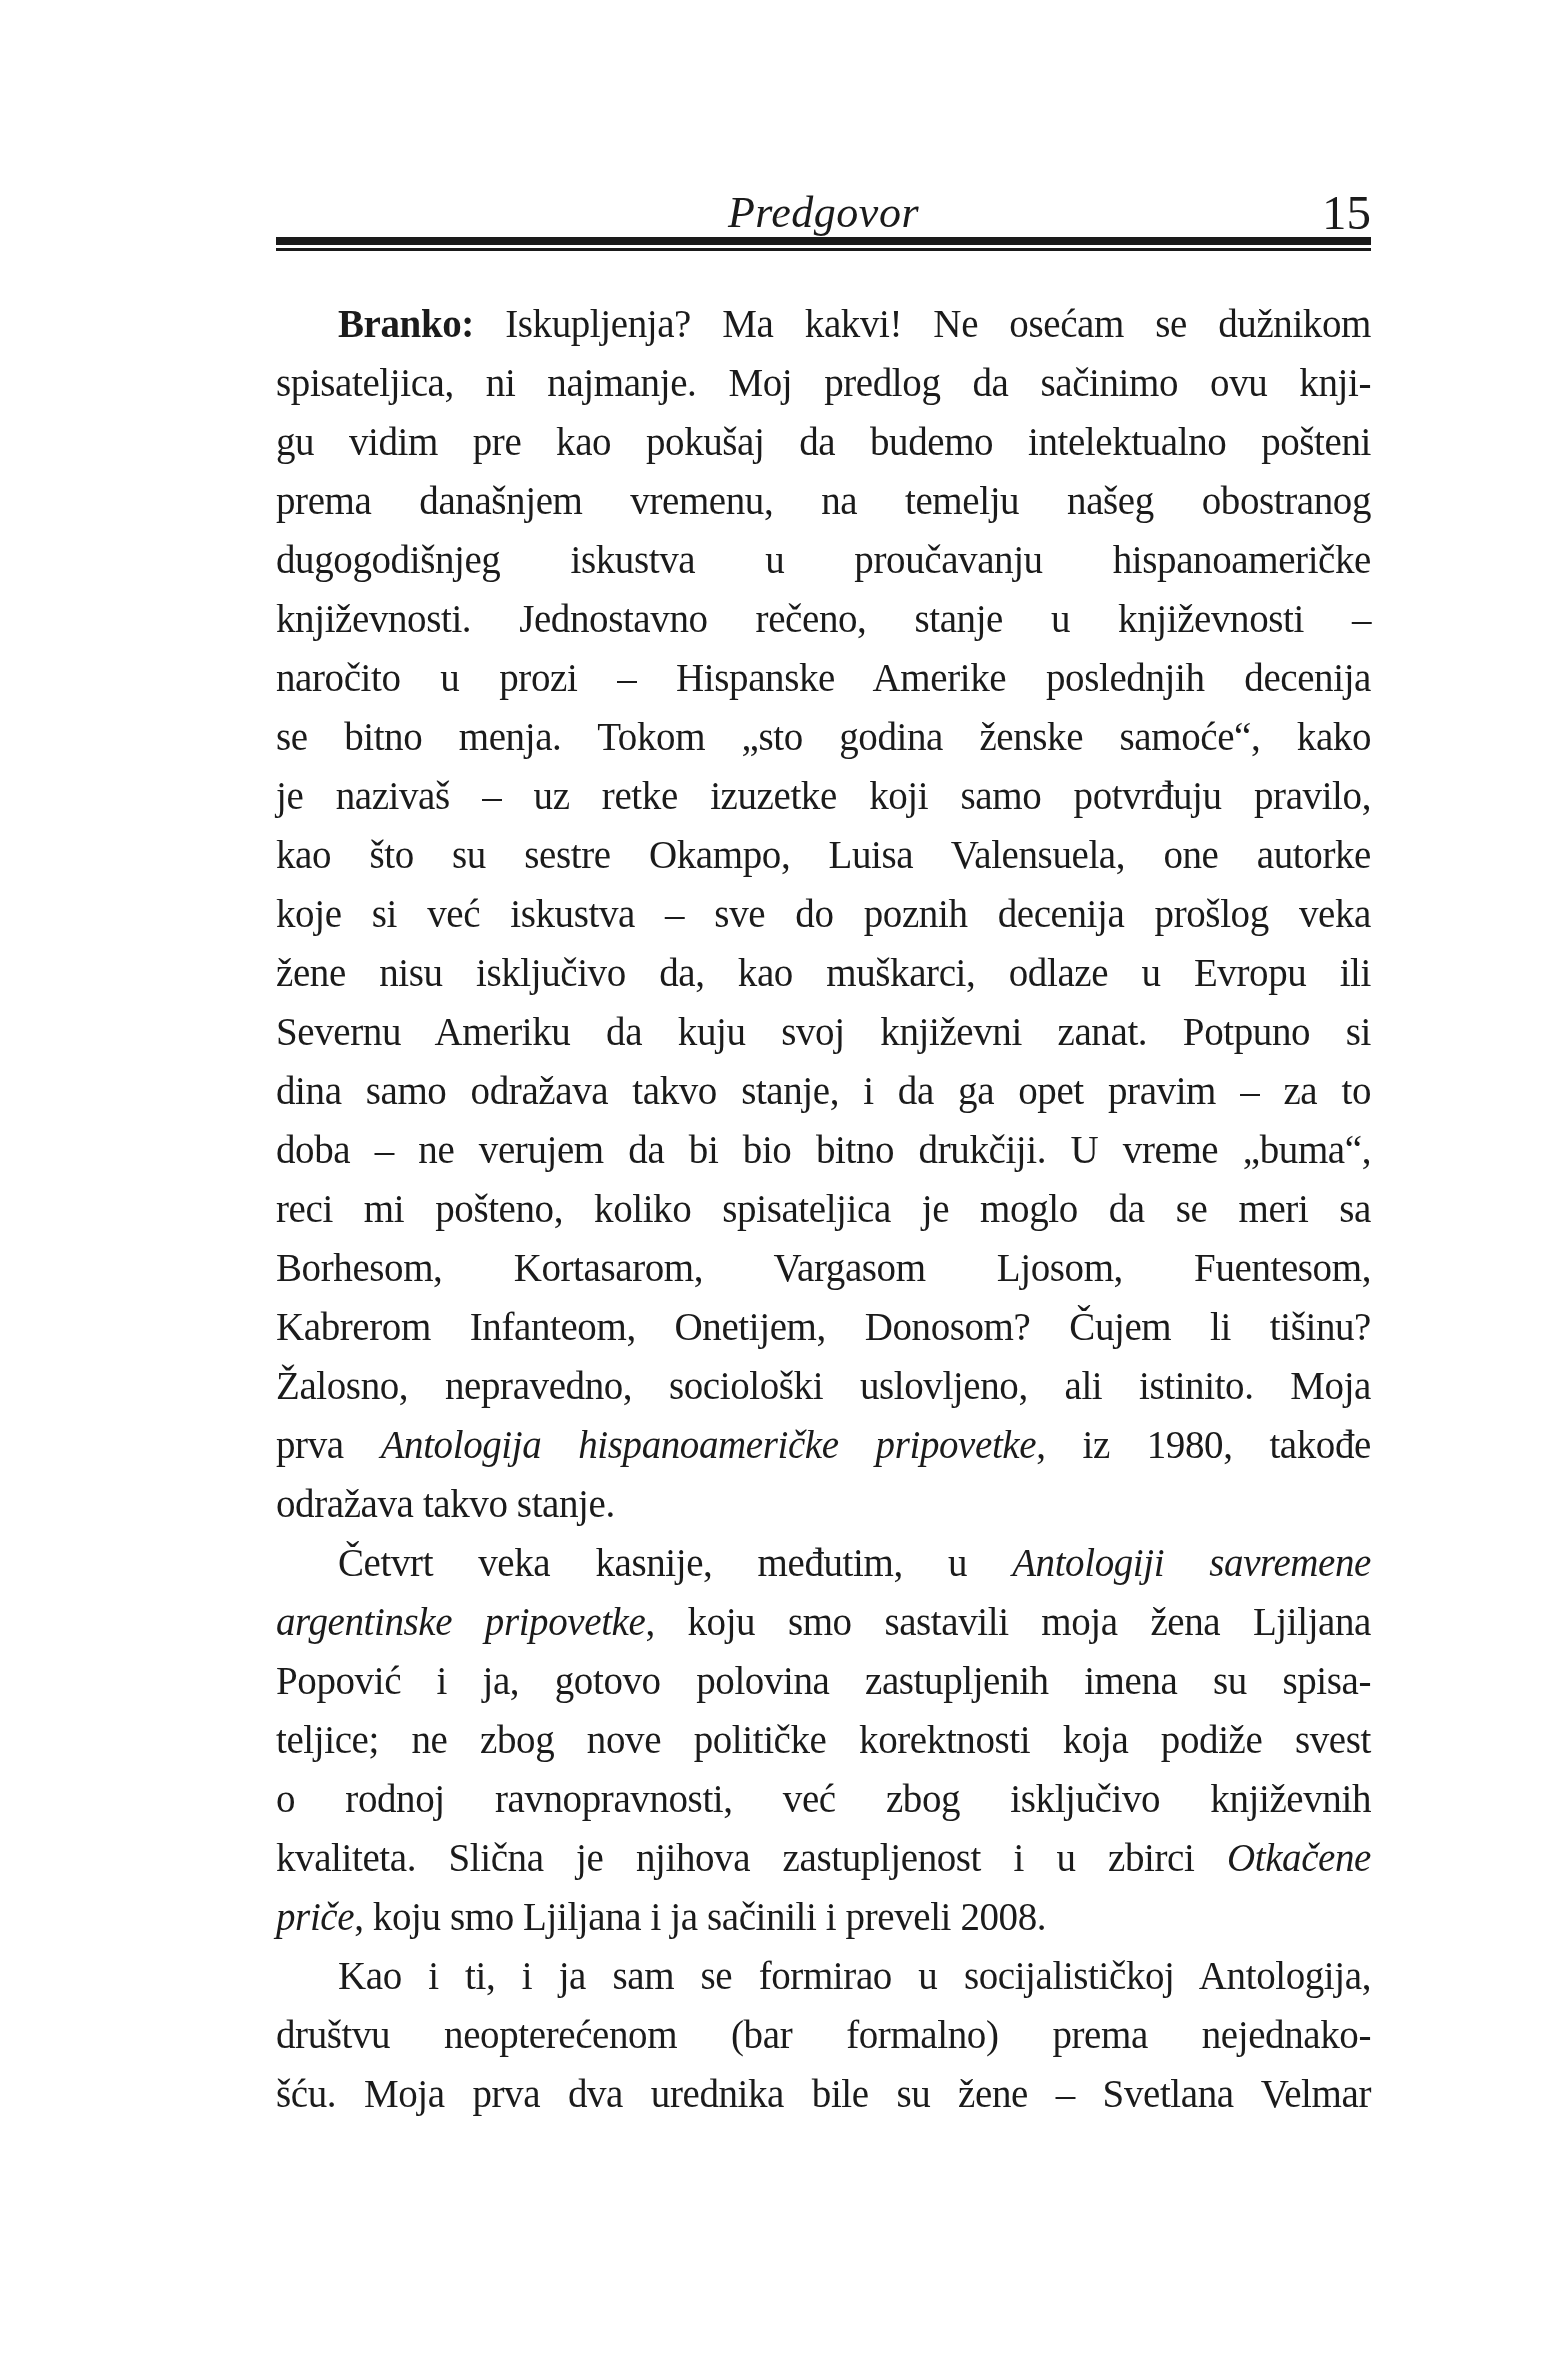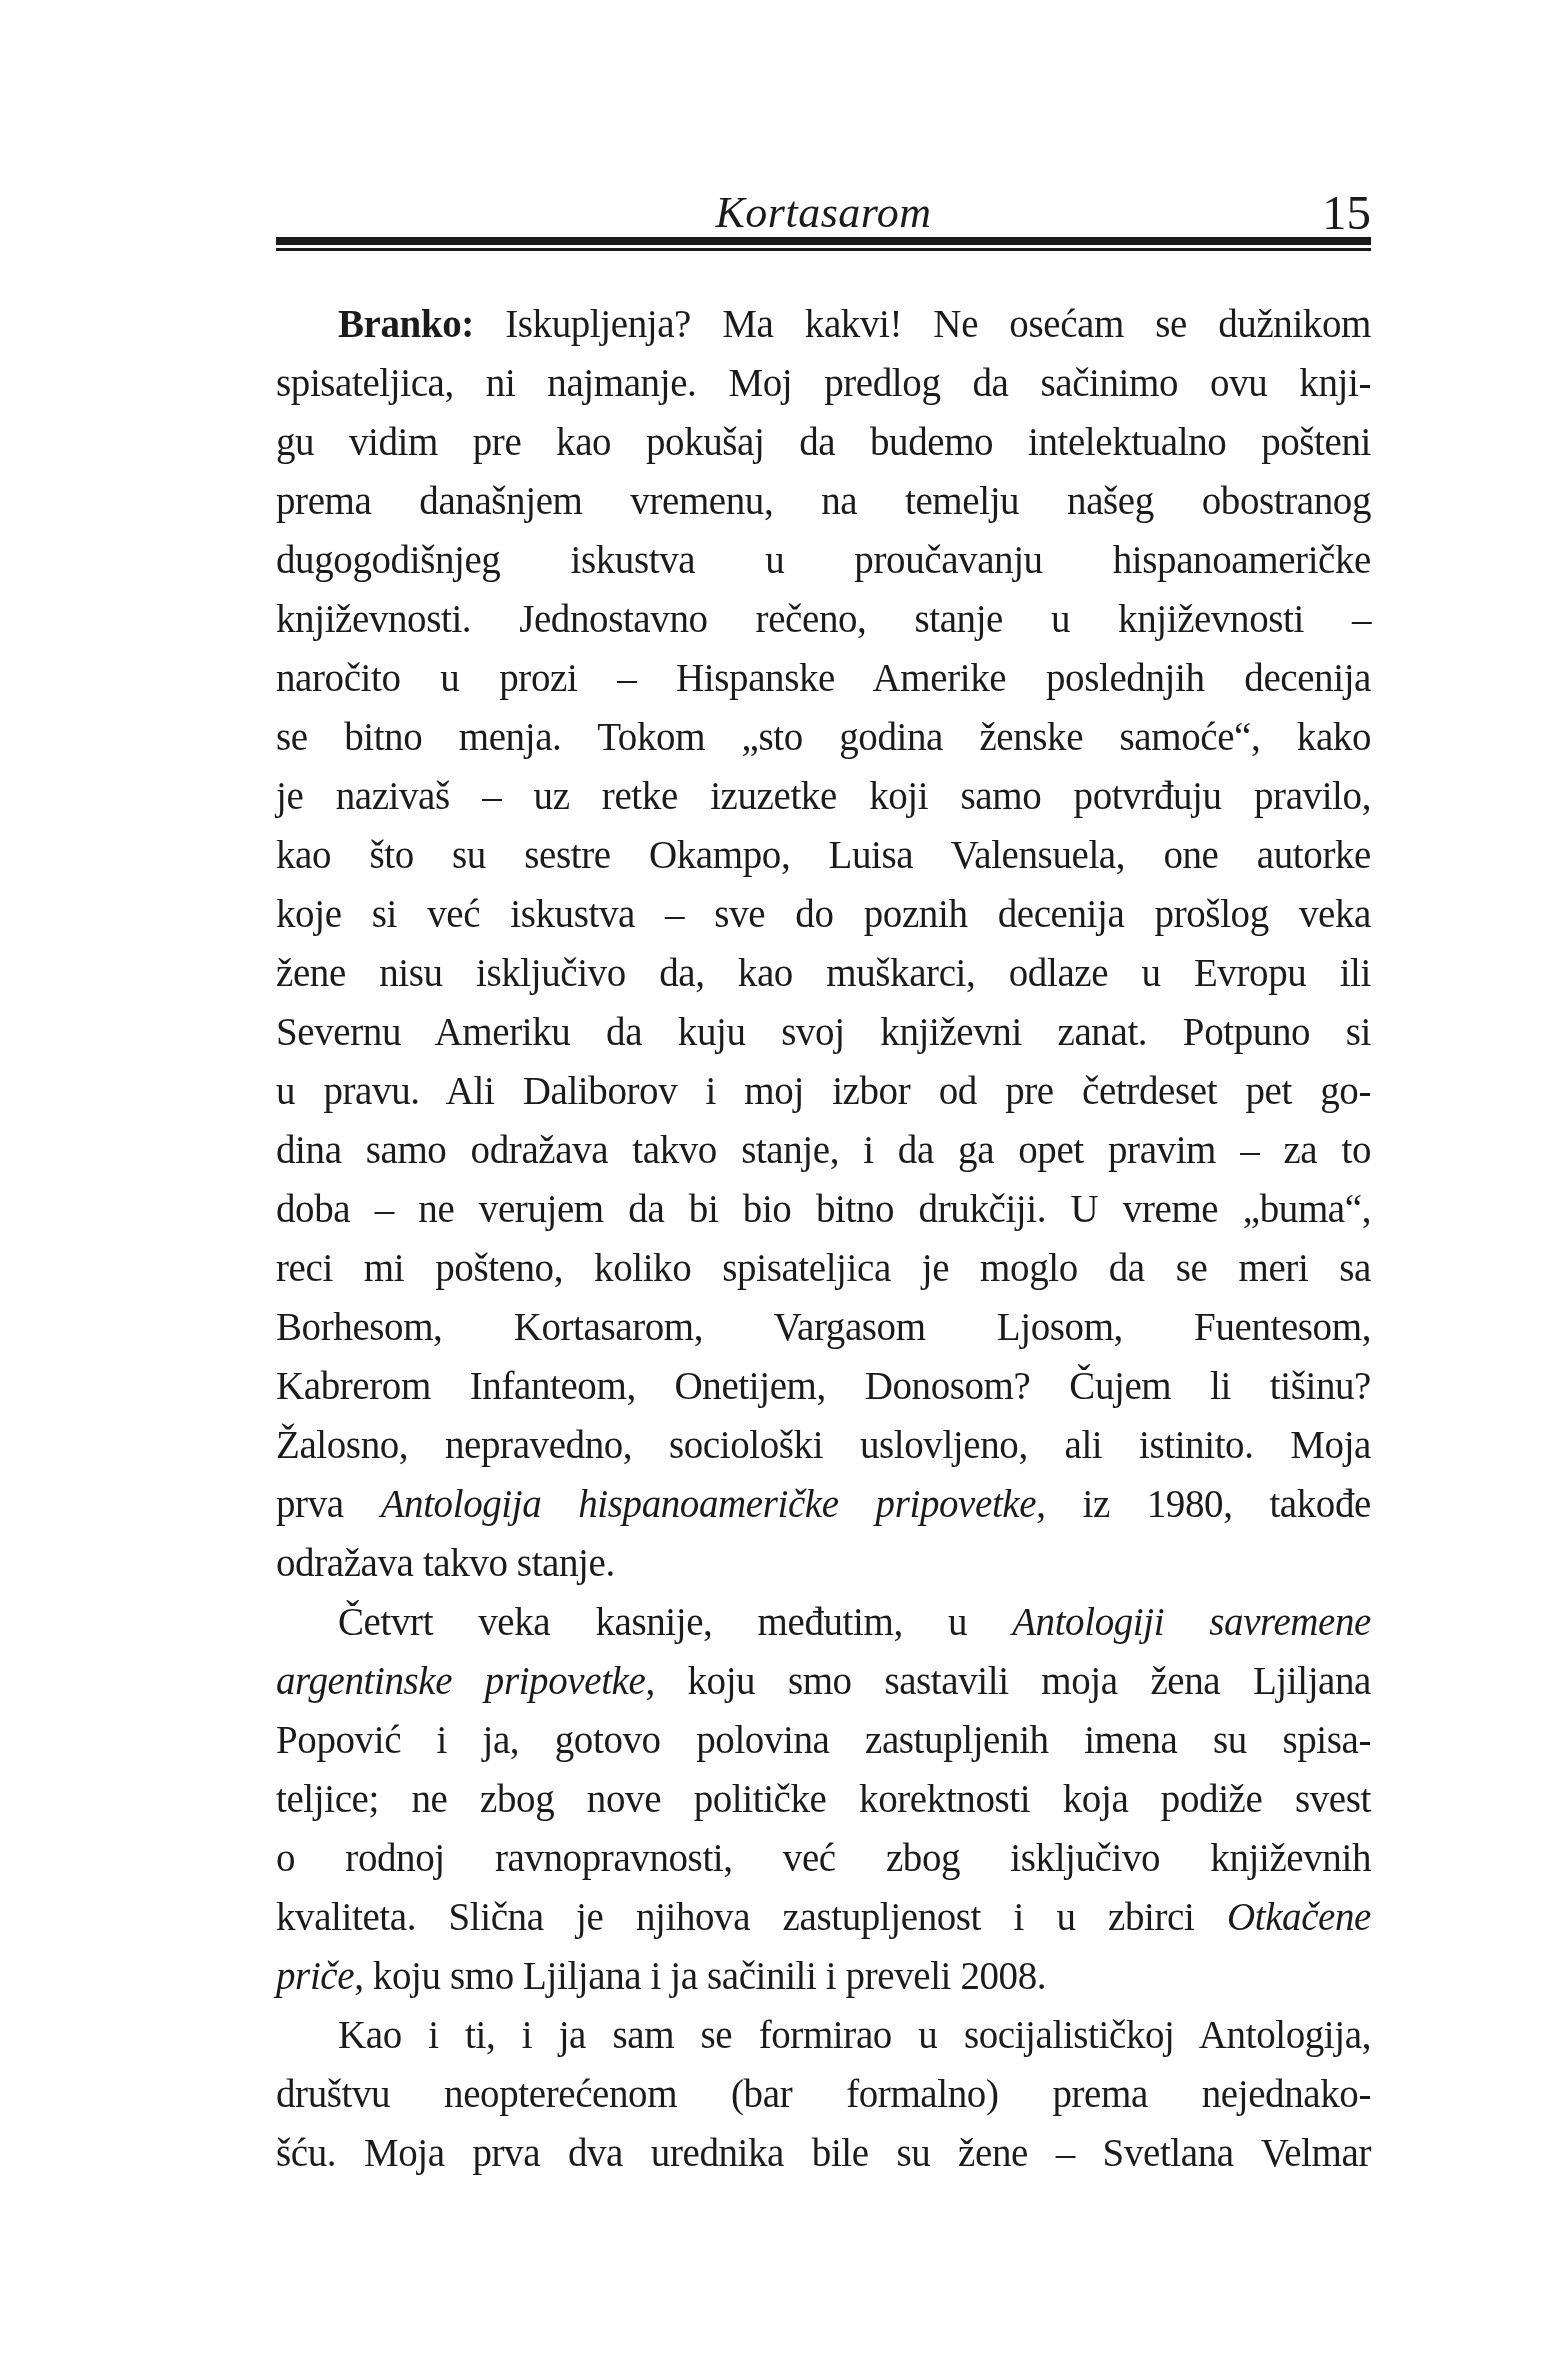--- a/index.html
+++ b/index.html
@@ -70,40 +70,39 @@
     text-indent: 62px;
   }
   .line b { font-weight: bold; }
   .line i { font-style: italic; }
 </style>
 </head>
 <body>
 
 <div class="column">
   <div class="running-head">
-    <span class="head-title">Kortasarom</span>
+    <span class="head-title">Predgovor</span>
     <span class="page-number">15</span>
   </div>
   <div class="rule-thick"></div>
   <div class="rule-thin"></div>
   <div class="text-block">
       <div class="line indent"><b>Branko:</b> Iskupljenja? Ma kakvi! Ne osećam se dužnikom</div>
       <div class="line">spisateljica, ni najmanje. Moj predlog da sačinimo ovu knji-</div>
       <div class="line">gu vidim pre kao pokušaj da budemo intelektualno pošteni</div>
       <div class="line">prema današnjem vremenu, na temelju našeg obostranog</div>
       <div class="line">dugogodišnjeg iskustva u proučavanju hispanoameričke</div>
       <div class="line">književnosti. Jednostavno rečeno, stanje u književnosti –</div>
       <div class="line">naročito u prozi – Hispanske Amerike poslednjih decenija</div>
       <div class="line">se bitno menja. Tokom „sto godina ženske samoće“, kako</div>
       <div class="line">je nazivaš – uz retke izuzetke koji samo potvrđuju pravilo,</div>
       <div class="line">kao što su sestre Okampo, Luisa Valensuela, one autorke</div>
       <div class="line">koje si već iskustva – sve do poznih decenija prošlog veka</div>
       <div class="line">žene nisu isključivo da, kao muškarci, odlaze u Evropu ili</div>
       <div class="line">Severnu Ameriku da kuju svoj književni zanat. Potpuno si</div>
-      <div class="line">u pravu. Ali Daliborov i moj izbor od pre četrdeset pet go-</div>
       <div class="line">dina samo odražava takvo stanje, i da ga opet pravim – za to</div>
       <div class="line">doba – ne verujem da bi bio bitno drukčiji. U vreme „buma“,</div>
       <div class="line">reci mi pošteno, koliko spisateljica je moglo da se meri sa</div>
       <div class="line">Borhesom, Kortasarom, Vargasom Ljosom, Fuentesom,</div>
       <div class="line">Kabrerom Infanteom, Onetijem, Donosom? Čujem li tišinu?</div>
       <div class="line">Žalosno, nepravedno, sociološki uslovljeno, ali istinito. Moja</div>
       <div class="line">prva <i>Antologija hispanoameričke pripovetke</i>, iz 1980, takođe</div>
       <div class="line para-end">odražava takvo stanje.</div>
       <div class="line indent">Četvrt veka kasnije, međutim, u <i>Antologiji savremene</i></div>
       <div class="line"><i>argentinske pripovetke</i>, koju smo sastavili moja žena Ljiljana</div>

